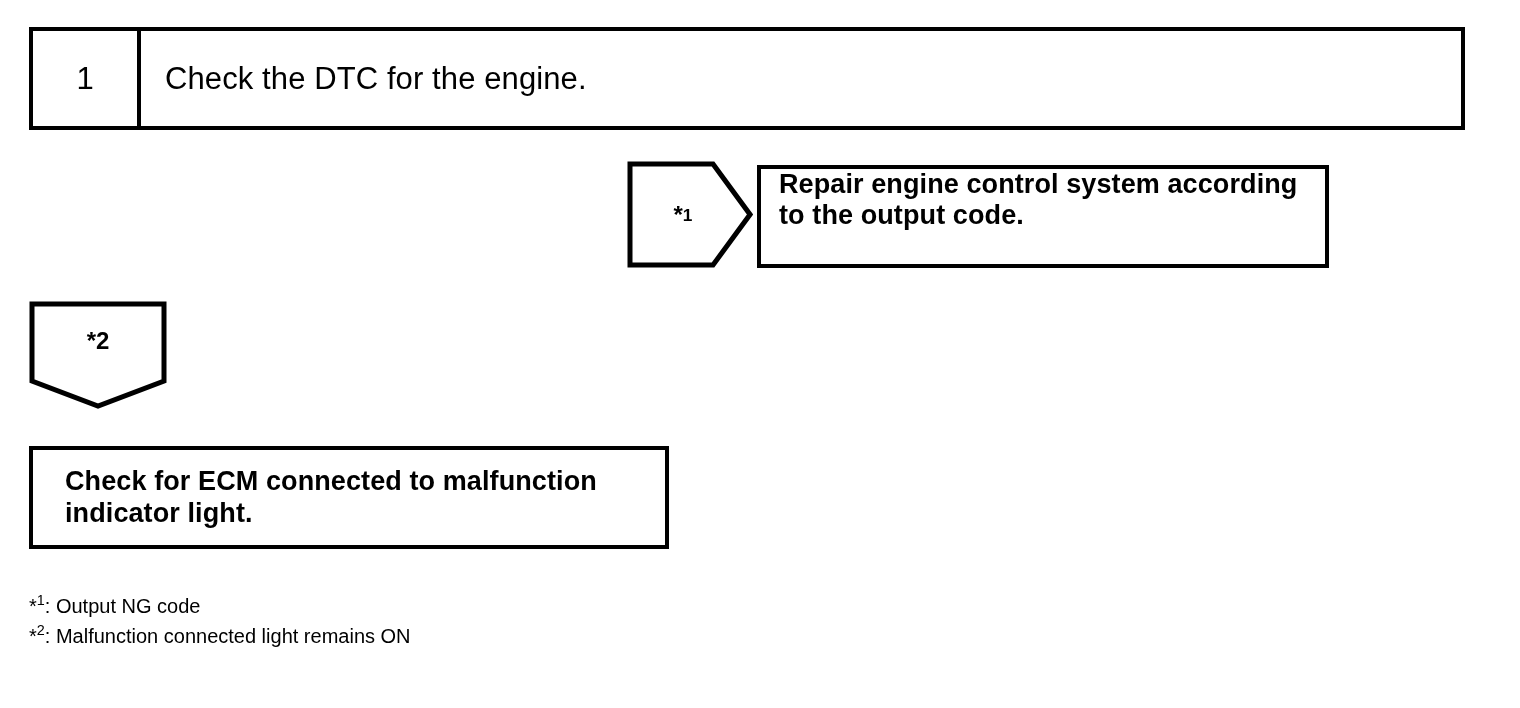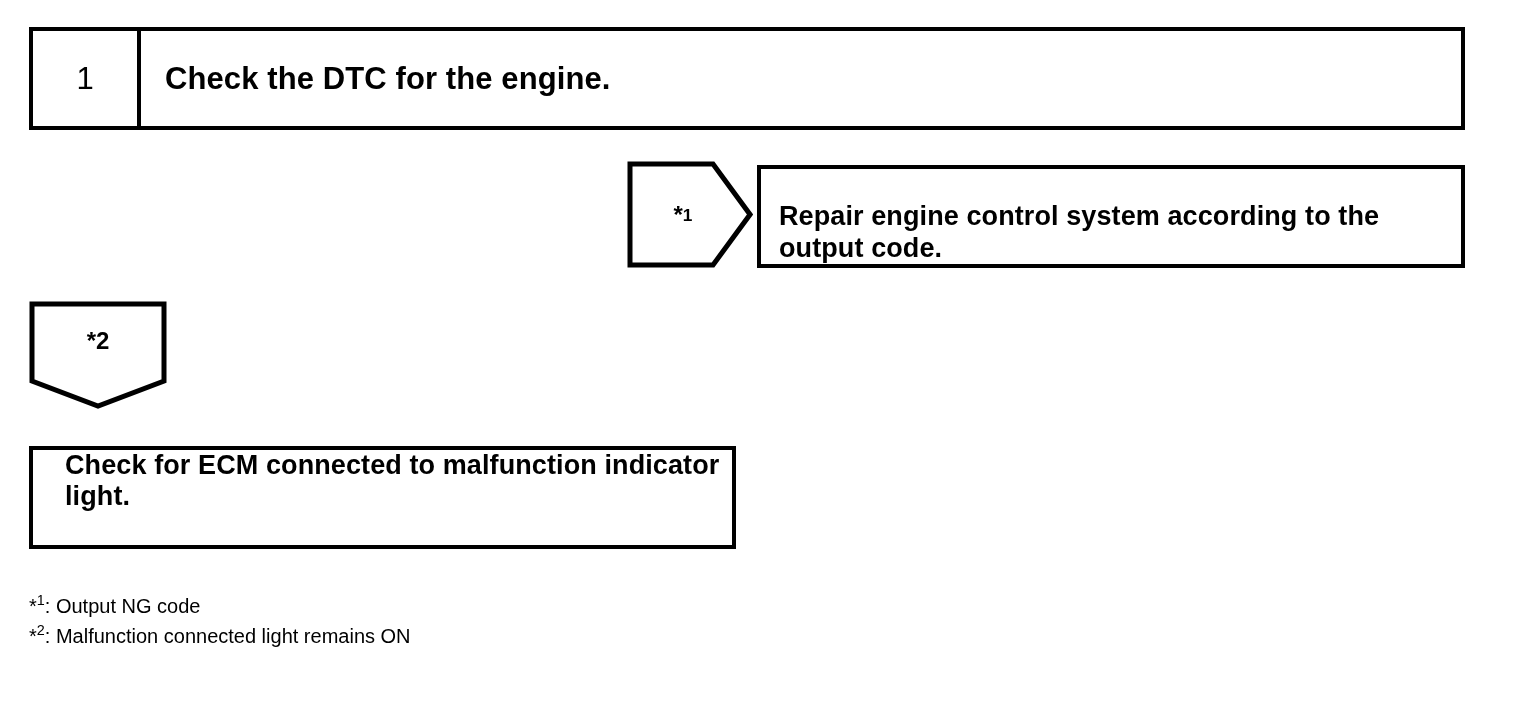--- a/index.html
+++ b/index.html
@@ -57,21 +57,21 @@
     left: 112px;
     top: 0;
     right: 0;
     height: 95px;
     display: flex;
     align-items: center;
   }
   .step-text {
     padding-left: 20px;
     font-size: 31px;
-    font-weight: bold;
+    font-weight: normal;
     letter-spacing: 0.1px;
     line-height: 1.14;
   }
 
   
   .arrow-right {
     position: absolute;
     left: 627px;
     top: 161px;
     width: 126px;
@@ -95,27 +95,27 @@
     font-size: 0.72em;
     vertical-align: super;
     line-height: 0;
   }
 
   
   .result-box {
     position: absolute;
     left: 757px;
     top: 165px;
-    width: 708px;
+    width: 572px;
     height: 103px;
     border: 4px solid #000;
     box-sizing: border-box;
     background: #fff;
     display: flex;
-    align-items: flex-end;
+    align-items: flex-start;
   }
   .result-text {
     padding: 0 14px 0 18px;
     font-size: 27px;
     font-weight: bold;
     line-height: 1.16;
     letter-spacing: 0.1px;
   }
 
   
@@ -139,26 +139,27 @@
     font-size: 24px;
     font-weight: bold;
     pointer-events: none;
   }
 
   
   .next-box {
     position: absolute;
     left: 29px;
     top: 446px;
-    width: 707px;
+    width: 640px;
     height: 103px;
     border: 4px solid #000;
     box-sizing: border-box;
     background: #fff;
     display: flex;
+    align-items: center;
   }
   .next-text {
     padding: 0 10px 0 32px;
     font-size: 27px;
     font-weight: bold;
     line-height: 1.16;
     letter-spacing: 0.1px;
   }
 
   

